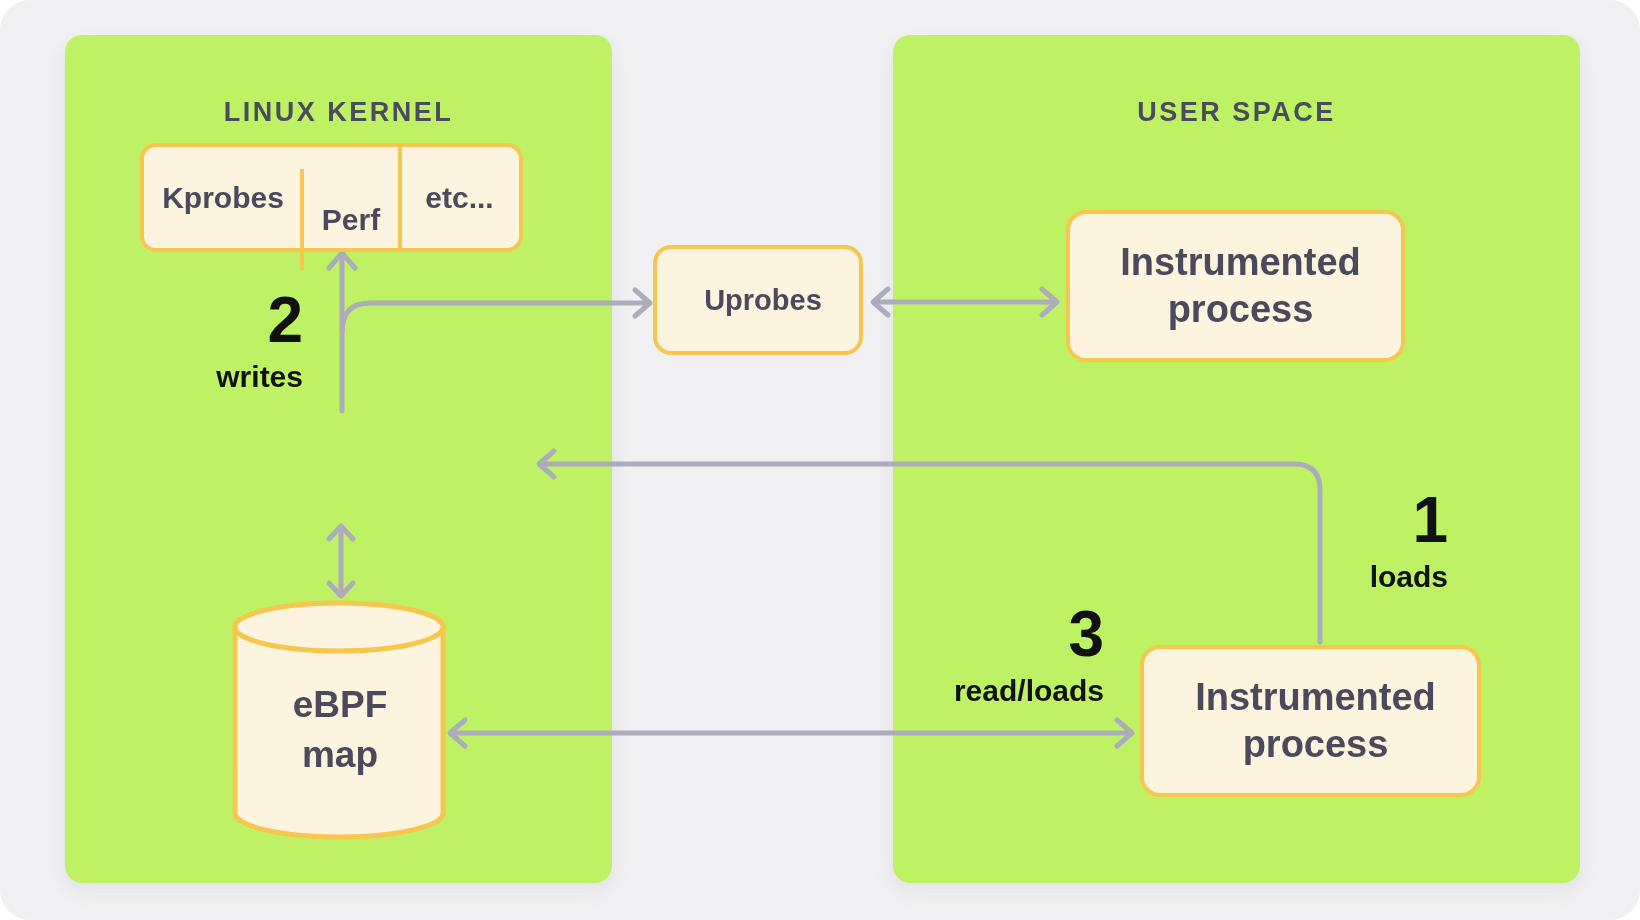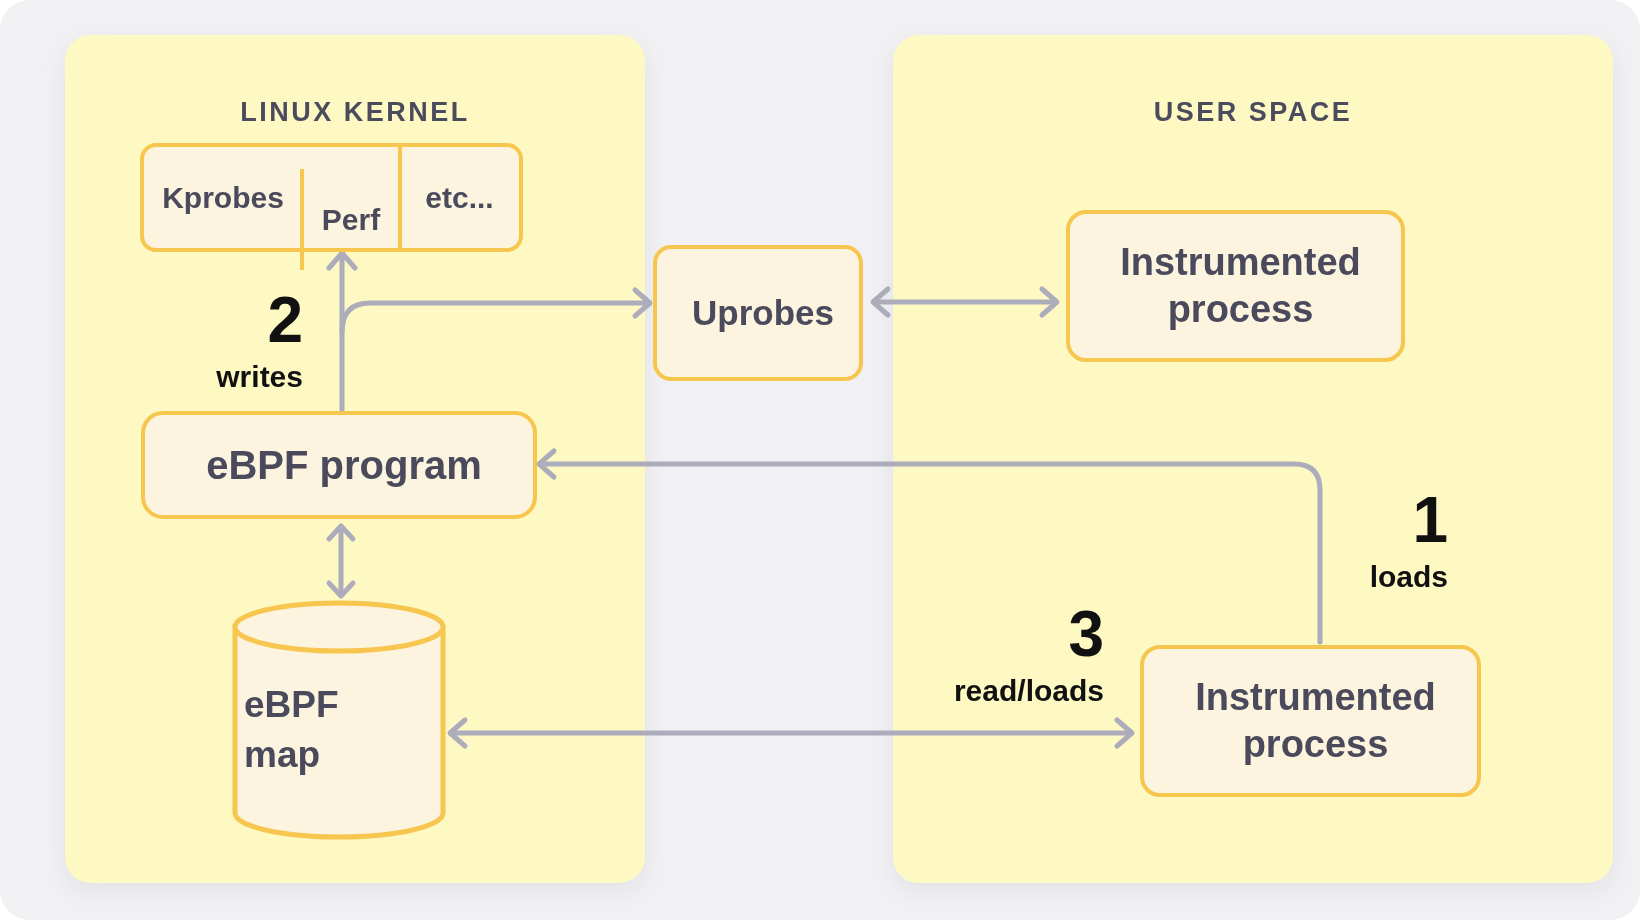--- a/index.html
+++ b/index.html
@@ -2,51 +2,50 @@
 <html><head>
 <meta charset="utf-8">
 <style>
   html,body{margin:0;padding:0;background:#ffffff;}
   #canvas{
     position:relative;width:1640px;height:920px;background:#F1F1F3;
     border-radius:30px;overflow:hidden;
     font-family:"Liberation Sans",sans-serif;
   }
   .panel{
-    position:absolute;background:#fef9c3;border-radius:26px;
+    position:absolute;background:#bef264;border-radius:17px;
     box-shadow:0 8px 22px rgba(140,140,165,0.14);
-    padding-left:33px;
   }
   .panel-kernel{left:65px;top:35px;width:547px;height:848px;}
   .panel-user{left:893px;top:35px;width:687px;height:848px;}
   .panel-title{
     position:absolute;top:62px;left:0;width:100%;text-align:center;
     font-size:27px;font-weight:bold;letter-spacing:2.5px;color:#4B4B5E;
   }
   .node{
     position:absolute;background:#FCF4DE;border:4px solid #F7C64F;
     display:flex;align-items:center;justify-content:center;
     color:#4A4A5C;font-weight:bold;box-sizing:border-box;padding-left:10px;
   }
   .probes-box{left:140px;top:143px;width:383px;height:109px;border-radius:16px;padding:0;}
   .probes-box .cell{
     flex:0 0 auto;height:100%;display:flex;align-items:center;justify-content:center;
     font-size:30px;color:#4A4A5C;
   }
   .cell-kprobes{width:154px;}
   .cell-perf{width:98px;border-left:4px solid #F7C64F;box-sizing:border-box;margin-top:44px;}
   .cell-etc{width:119px;border-left:4px solid #F7C64F;box-sizing:border-box;}
-  .uprobes-box{left:653px;top:245px;width:210px;height:136px;border-radius:18px;font-size:35px;}
+  .uprobes-box{left:653px;top:245px;width:210px;height:110px;border-radius:18px;font-size:29px;}
   .process-top{left:1066px;top:210px;width:339px;height:152px;border-radius:20px;
     font-size:38px;line-height:47px;text-align:center;}
   .ebpf-program{left:141px;top:411px;width:396px;height:108px;border-radius:22px;font-size:40px;}
   .process-bottom{left:1140px;top:645px;width:341px;height:152px;border-radius:20px;
     font-size:38px;line-height:47px;text-align:center;}
   .map-label{
-    position:absolute;left:244px;top:680px;width:208px;
+    position:absolute;left:236px;top:680px;width:208px;text-align:center;
     color:#4A4A5C;font-weight:bold;font-size:37px;line-height:50px;
   }
   .step{position:absolute;width:220px;text-align:right;color:#111111;}
   .step-number{font-size:64px;font-weight:bold;line-height:56px;}
   .step-label{font-size:30px;font-weight:bold;line-height:30px;margin-top:14px;}
   .step-listens{left:83px;top:292px;}
   .step-loads{left:1228px;top:492px;}
   .step-readwrites{left:884px;top:606px;}
   #wires{position:absolute;left:0;top:0;pointer-events:none;}
 </style>
@@ -92,21 +91,20 @@
       <ellipse cx="339" cy="627" rx="104" ry="24" fill="#FCF4DE" stroke="#F7C64F" stroke-width="5"></ellipse>
     </g>
   </svg>
 
   <div class="node probes-box">
     <div class="cell cell-kprobes">Kprobes</div>
     <div class="cell cell-perf">Perf</div>
     <div class="cell cell-etc">etc...</div>
   </div>
 
-  <div class="node ebpf-program">eBPF program</div>
 
   <div class="map-label">
     <div>eBPF</div>
     <div>map</div>
   </div>
 
   <div class="node uprobes-box">Uprobes</div>
 
   <div class="node process-top">Instrumented process</div>
   <div class="node process-bottom">Instrumented process</div>

